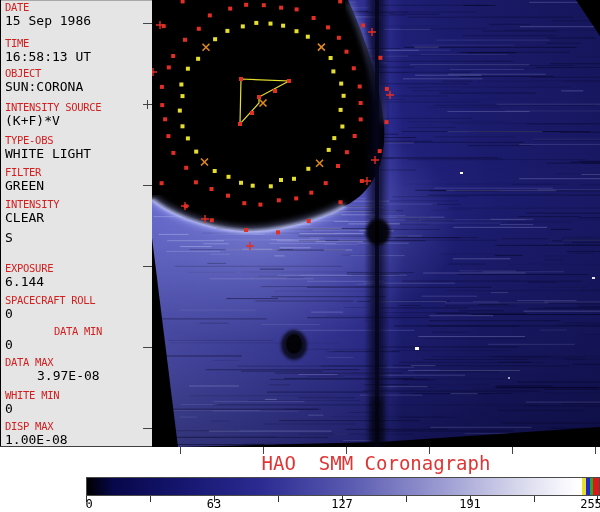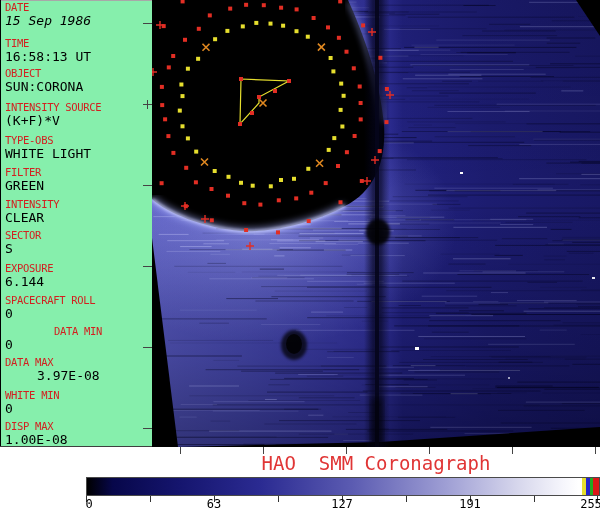--- a/index.html
+++ b/index.html
@@ -2,21 +2,21 @@
 <html><head>
 <meta charset="utf-8">
 <style>
   html,body{margin:0;padding:0;}
   body{
     width:600px;height:512px;position:relative;background:#ffffff;
     font-family:"DejaVu Sans Mono","Liberation Mono",monospace;
     overflow:hidden;
   }
   .abs{position:absolute;}
-  #sidebar{left:0;top:0;width:152px;height:447px;background:#86efac;}
+  #sidebar{left:0;top:0;width:152px;height:447px;background:#e5e5e5;}
   .field{position:absolute;left:5px;width:146px;}
   .flabel{display:block;font-size:10.5px;line-height:11px;letter-spacing:-0.3px;white-space:pre;}
   .fvalue{display:block;font-size:13px;line-height:14px;margin-top:1px;color:#000;white-space:pre;}
   #frame-left{left:0;top:0;width:1px;height:446px;background:#000;}
   #frame-top{left:0;top:0;width:600px;height:1px;background:#a8a8a8;}
   #axis-bottom{left:0;top:446px;width:600px;height:1px;background:#3f3f3f;}
   .ltick{position:absolute;width:9px;height:1px;background:#444;}
   .btick{position:absolute;width:1px;height:7px;background:#444;top:447px;}
   .btick.plus{top:441px;height:13px;}
   .lplus{position:absolute;width:1px;height:9px;background:#444;}
@@ -28,21 +28,21 @@
   .cstripe{position:absolute;top:0;height:17px;}
   .ctick{position:absolute;width:1px;height:6px;background:#333;top:496px;}
   .clabel{position:absolute;top:497px;font-size:12px;color:#000;transform:translateX(-50%);white-space:pre;}
 </style>
 </head>
 <body>
 
 <div id="sidebar" class="abs">
     <div class="field" style="top: 2px;">
       <span class="flabel" style="color: rgb(210, 32, 32);">DATE</span>
-      <span class="fvalue" style="color: rgb(0, 0, 0); font-style: italic;">15 Sep 1986</span>
+      <span class="fvalue" style="color: rgb(0, 0, 0);">15 Sep 1986</span>
     </div>
     <div class="field" style="top: 38px;">
       <span class="flabel" style="color: rgb(210, 32, 32);">TIME</span>
       <span class="fvalue" style="color: rgb(0, 0, 0);">16:58:13 UT</span>
     </div>
     <div class="field" style="top: 68px;">
       <span class="flabel" style="color: rgb(210, 32, 32);">OBJECT</span>
       <span class="fvalue" style="color: rgb(0, 0, 0);">SUN:CORONA</span>
     </div>
     <div class="field" style="top: 102px;">
@@ -55,21 +55,20 @@
     </div>
     <div class="field" style="top: 167px;">
       <span class="flabel" style="color: rgb(210, 32, 32);">FILTER</span>
       <span class="fvalue" style="color: rgb(0, 0, 0);">GREEN</span>
     </div>
     <div class="field" style="top: 199px;">
       <span class="flabel" style="color: rgb(210, 32, 32);">INTENSITY</span>
       <span class="fvalue" style="color: rgb(0, 0, 0);">CLEAR</span>
     </div>
     <div class="field" style="top: 230px;">
-      <span class="flabel" style="color: rgb(210, 32, 32);">SECTOR</span>
       <span class="fvalue" style="color: rgb(0, 0, 0);">S</span>
     </div>
     <div class="field" style="top: 263px;">
       <span class="flabel" style="color: rgb(210, 32, 32);">EXPOSURE</span>
       <span class="fvalue" style="color: rgb(0, 0, 0);">6.144</span>
     </div>
     <div class="field" style="top: 295px;">
       <span class="flabel" style="color: rgb(210, 32, 32);">SPACECRAFT ROLL</span>
       <span class="fvalue" style="color: rgb(0, 0, 0);">0</span>
     </div>

